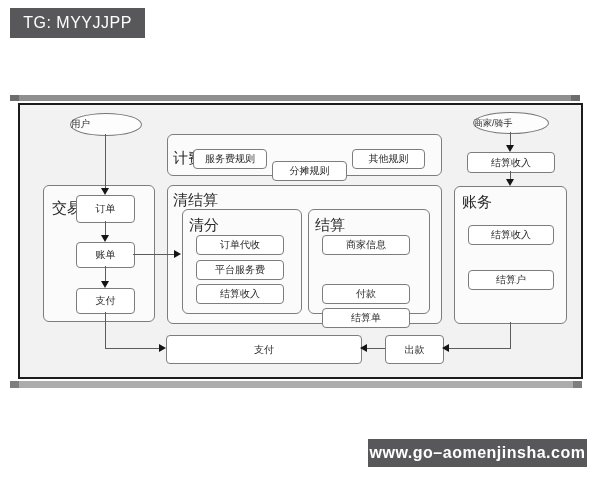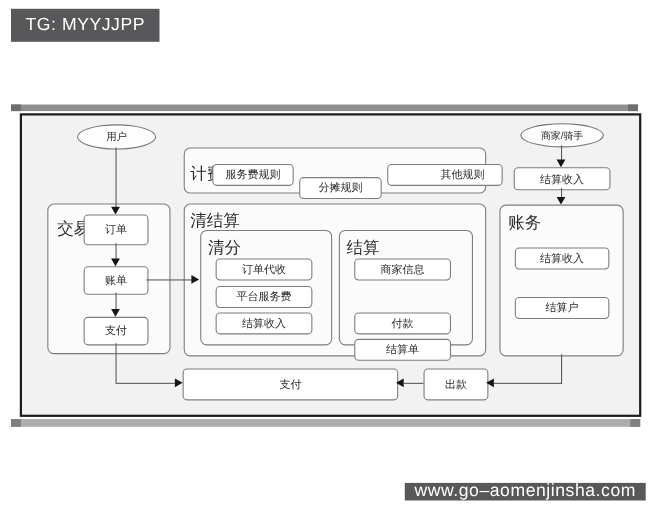--- a/index.html
+++ b/index.html
@@ -14,21 +14,21 @@
     font-size:16px;letter-spacing:0.5px;
   }
   .strip{position:absolute;background:#8f8f8f;}
   .strip .endcap{position:absolute;top:0;bottom:0;background:#6d6d6d;}
   .canvas-frame{
     position:absolute;left:18px;top:103px;width:561px;height:272px;
     background:#f2f2f2;border:2px solid #1c1c1c;
   }
   .ellipse{
     position:absolute;border:1px solid #767676;border-radius:50%;
-    background:#fdfdfd;display:flex;align-items:center;justify-content:center;
+    background:#fdfdfd;display:flex;align-items:center;justify-content:flex-start;
     font-size:9.5px;color:#2a2a2a;
   }
   .group{
     position:absolute;border:1px solid #7d7d7d;border-radius:6px;
     background:#fbfbfb;
   }
   .group-label{
     position:absolute;font-size:15px;color:#2a2a2a;white-space:nowrap;
   }
   .box{
@@ -76,21 +76,21 @@
 </div>
 
 <div class="group" style="left:167px;top:134px;width:273px;height:40px;"></div>
 <div class="group-label" style="left:173px;top:149px;">计费</div>
 <div class="box" style="left:193px;top:149px;width:72px;height:18px;">
   <span>服务费规则</span>
 </div>
 <div class="box" style="left:272px;top:149px;width:73px;height:18px;margin-top:12px;">
   <span>分摊规则</span>
 </div>
-<div class="box" style="left:352px;top:149px;width:71px;height:18px;padding-left:32px;">
+<div class="box" style="left:352px;top:149px;width:71px;height:18px;">
   <span>其他规则</span>
 </div>
 
 <div class="group" style="left:167px;top:185px;width:273px;height:137px;"></div>
 <div class="group-label" style="left:173px;top:191px;">清结算</div>
 
 <div class="group" style="left:182px;top:209px;width:118px;height:103px;"></div>
 <div class="group-label" style="left:189px;top:216px;">清分</div>
 <div class="box" style="left:196px;top:235px;width:86px;height:18px;">
   <span>订单代收</span>
@@ -161,15 +161,15 @@
 <div class="arr left" style="left:442px;top:344px;"></div>
 
 <div class="line" style="left:367px;top:348px;width:18px;height:1px;"></div>
 <div class="arr left" style="left:360px;top:344px;"></div>
 
 <div class="strip" style="left:10px;top:381px;width:572px;height:7px;background:#acacac;">
   <span class="endcap" style="left:0;width:9px;background:#7e7e7e;"></span>
   <span class="endcap" style="right:0;width:9px;background:#7e7e7e;"></span>
 </div>
 
-<div class="banner" style="left:368px;top:439px;width:219px;height:16px;">
+<div class="banner" style="left:368px;top:439px;width:219px;height:28px;font-weight:bold;">
   <span>www.go–aomenjinsha.com</span>
 </div>
 
 </body></html>

